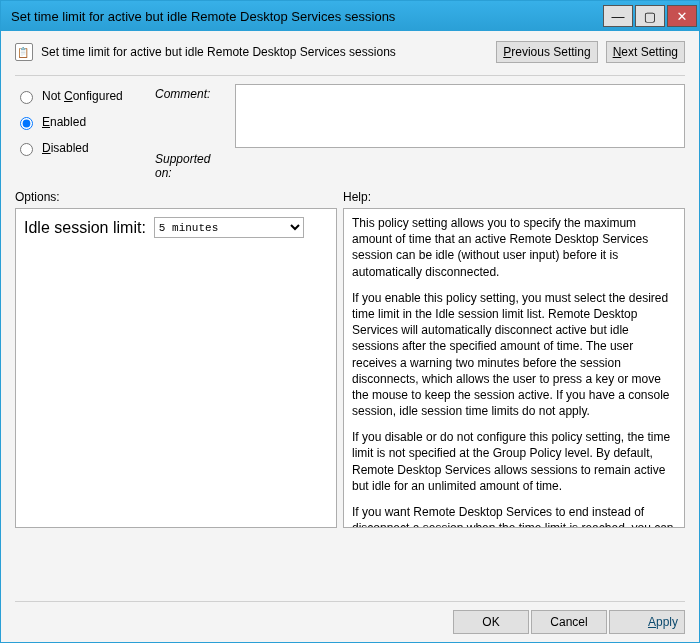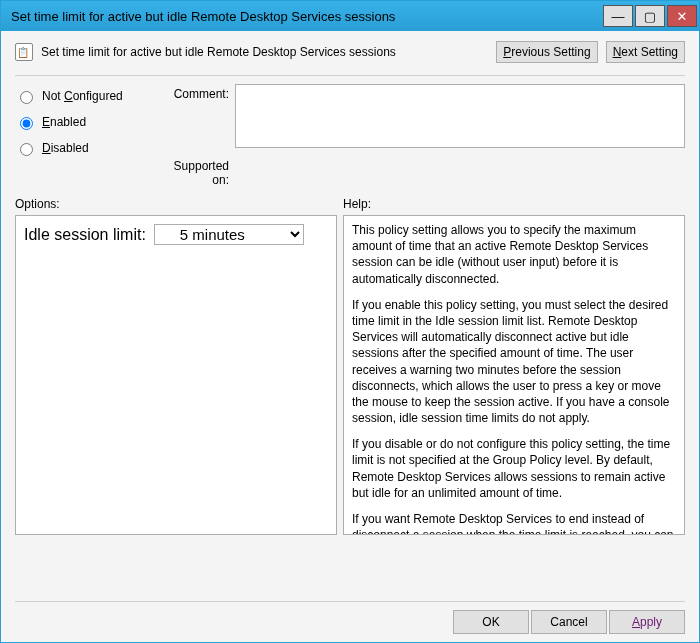--- a/index.html
+++ b/index.html
@@ -66,29 +66,29 @@
     padding: 3px 6px;
     border: 1px solid #adadad;
     background: #e1e1e1;
     font-size: 12px;
   }
   hr { border: none; border-top: 1px solid #d0d0d0; margin: 4px 0 8px 0; }
 
   .mid-grid {
     display: grid;
     grid-template-columns: 140px 80px 1fr;
-    row-gap: 8px;
+    row-gap: 1px;
     align-items: start;
   }
   .radios { display: flex; flex-direction: column; gap: 10px; padding-top:4px;}
   .radio-row { display:flex; align-items:center; gap:6px;}
   .radio-row label { font-size: 12px; }
   .radio-row input[type=radio]{ width:13px;height:13px;}
 
-  .field-label { text-align: right; padding-right: 6px; padding-top: 3px;}
+  .field-label { padding-right: 6px; padding-top: 3px; font-style: italic;}
   .comment-box {
     width: 100%; height: 64px;
     border: 1px solid #adadad;
     background: #fff;
     resize: none;
     padding: 2px 4px;
     font-family: inherit; font-size: 12px;
   }
   .supported-box {
     width: 100%; height: 36px;
@@ -128,40 +128,39 @@
     font-size: 12px;
     line-height: 1.35;
   }
   .help-panel p { margin: 0 0 10px 0; }
   .opt-row { display:flex; align-items:center; gap:8px;}
   .opt-row label{font-size:16px;}
   select.idle-sel {
     width: 150px; height: 21px;
     border: 1px solid #adadad;
     background: #fff;
-    font-size:15px;
-    font-family: Liberation Sans, sans-serif;
-    padding-left: 21px;
+    font-size:11px;
+    font-family: Liberation Mono, monospace;
   }
 
   .footer-row {
     display: flex;
     justify-content: flex-end;
     gap: 2px;
     padding-top: 8px;
     border-top: 1px solid #d0d0d0;
     margin-top: 6px;
   }
   .btn {
     width: 76px; height: 24px;
     border: 1px solid #adadad;
     background: #e1e1e1;
     font-size: 12px;
   }
-  .btn.disabled { color: #701a75; }
+  .btn.disabled { color: #0c4a6e; text-align: right; }
   .underline-letter{text-decoration:underline;}
 </style>
 </head>
 <body>
 
 <div class="window">
   <div class="titlebar">
     <span>Set time limit for active but idle Remote Desktop Services sessions</span>
     <div class="spacer"></div>
     <div class="title-btn">—</div>

